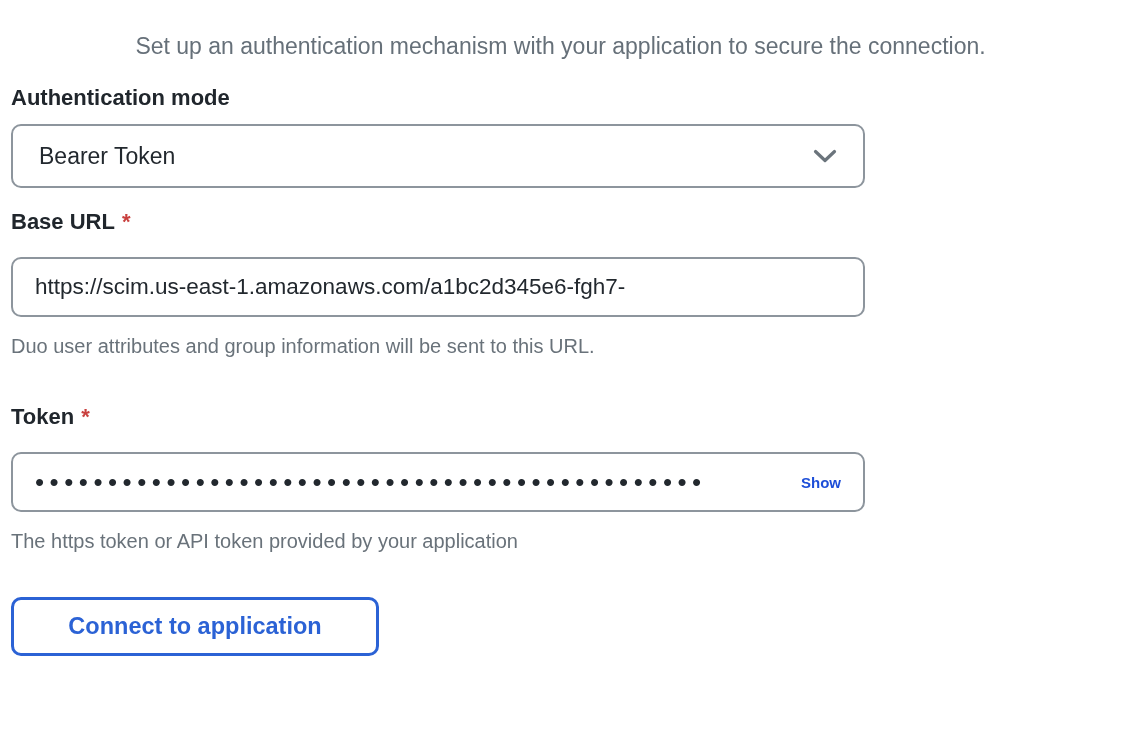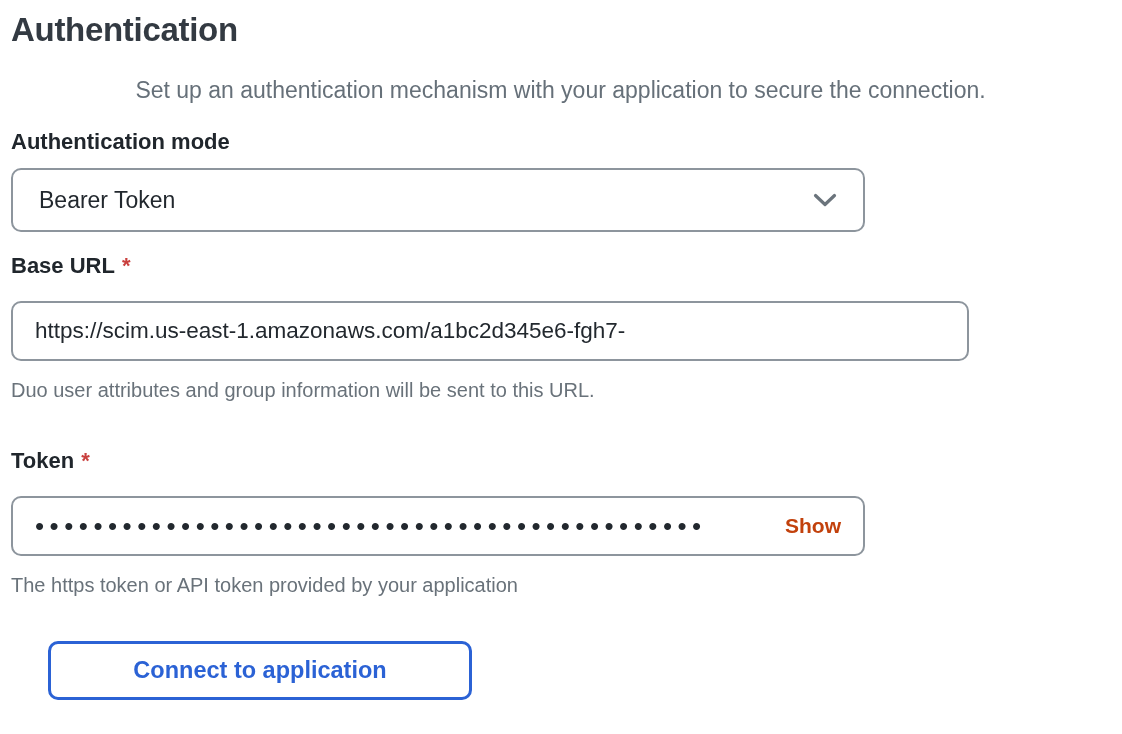--- a/index.html
+++ b/index.html
@@ -59,21 +59,21 @@
     justify-content: space-between;
     padding: 0 26px;
     font-size: 23px;
     color: #22282e;
     cursor: pointer;
     text-align: right;
   }
   .text-input {
     display: block;
     margin-top: 22px;
-    width: 958px;
+    width: 854px;
     height: 60px;
     box-sizing: border-box;
     border: 2px solid #8d959d;
     border-radius: 10px;
     background: #ffffff;
     padding: 0 22px;
     font-family: "Liberation Sans", sans-serif;
     font-size: 22.5px;
     color: #22282e;
     outline: none;
@@ -95,63 +95,61 @@
     font-size: 26px;
     letter-spacing: 5.5px;
     color: #22282e;
     white-space: nowrap;
     overflow: hidden;
     max-width: 720px;
     line-height: 60px;
     user-select: none;
   }
   .show-link {
-    font-size: 21px;
+    font-size: 15px;
     font-weight: 700;
-    color: #c2410c;
+    color: #1d4ed8;
     cursor: pointer;
     margin-left: 12px;
     flex: none;
   }
   .help-text {
     margin: 17px 0 0 0;
     font-size: 20px;
     line-height: 24px;
     color: #69727a;
   }
   .connect-button {
     margin-top: 44px;
-    width: 424px;
+    width: 368px;
     height: 59px;
     box-sizing: border-box;
     background: #ffffff;
     border: 3px solid #2b62d5;
     border-radius: 10px;
     color: #2b62d5;
     font-family: "Liberation Sans", sans-serif;
     font-size: 23.5px;
     font-weight: 700;
     display: flex;
     align-items: center;
     justify-content: center;
     cursor: pointer;
-    margin-left: 37px;
   }
   .chevron-wrap {
     display: flex;
     align-items: center;
     flex: none;
   }
 </style>
 </head>
 <body>
 
 <div class="page">
 
-  <h1 class="page-title">Authentication</h1>
 
   <p class="subtitle">Set up an authentication mechanism with your application to secure the connection.</p>
 
   <div class="field-label">Authentication mode</div>
 
   <div class="select-box">
     <span>Bearer Token</span>
     <span class="chevron-wrap">
       <svg width="24" height="15" viewBox="0 0 24 15">
         <polyline points="2.5,2.5 12,11.5 21.5,2.5" fill="none" stroke="#6b747c" stroke-width="3.2" stroke-linecap="round" stroke-linejoin="round"></polyline>

